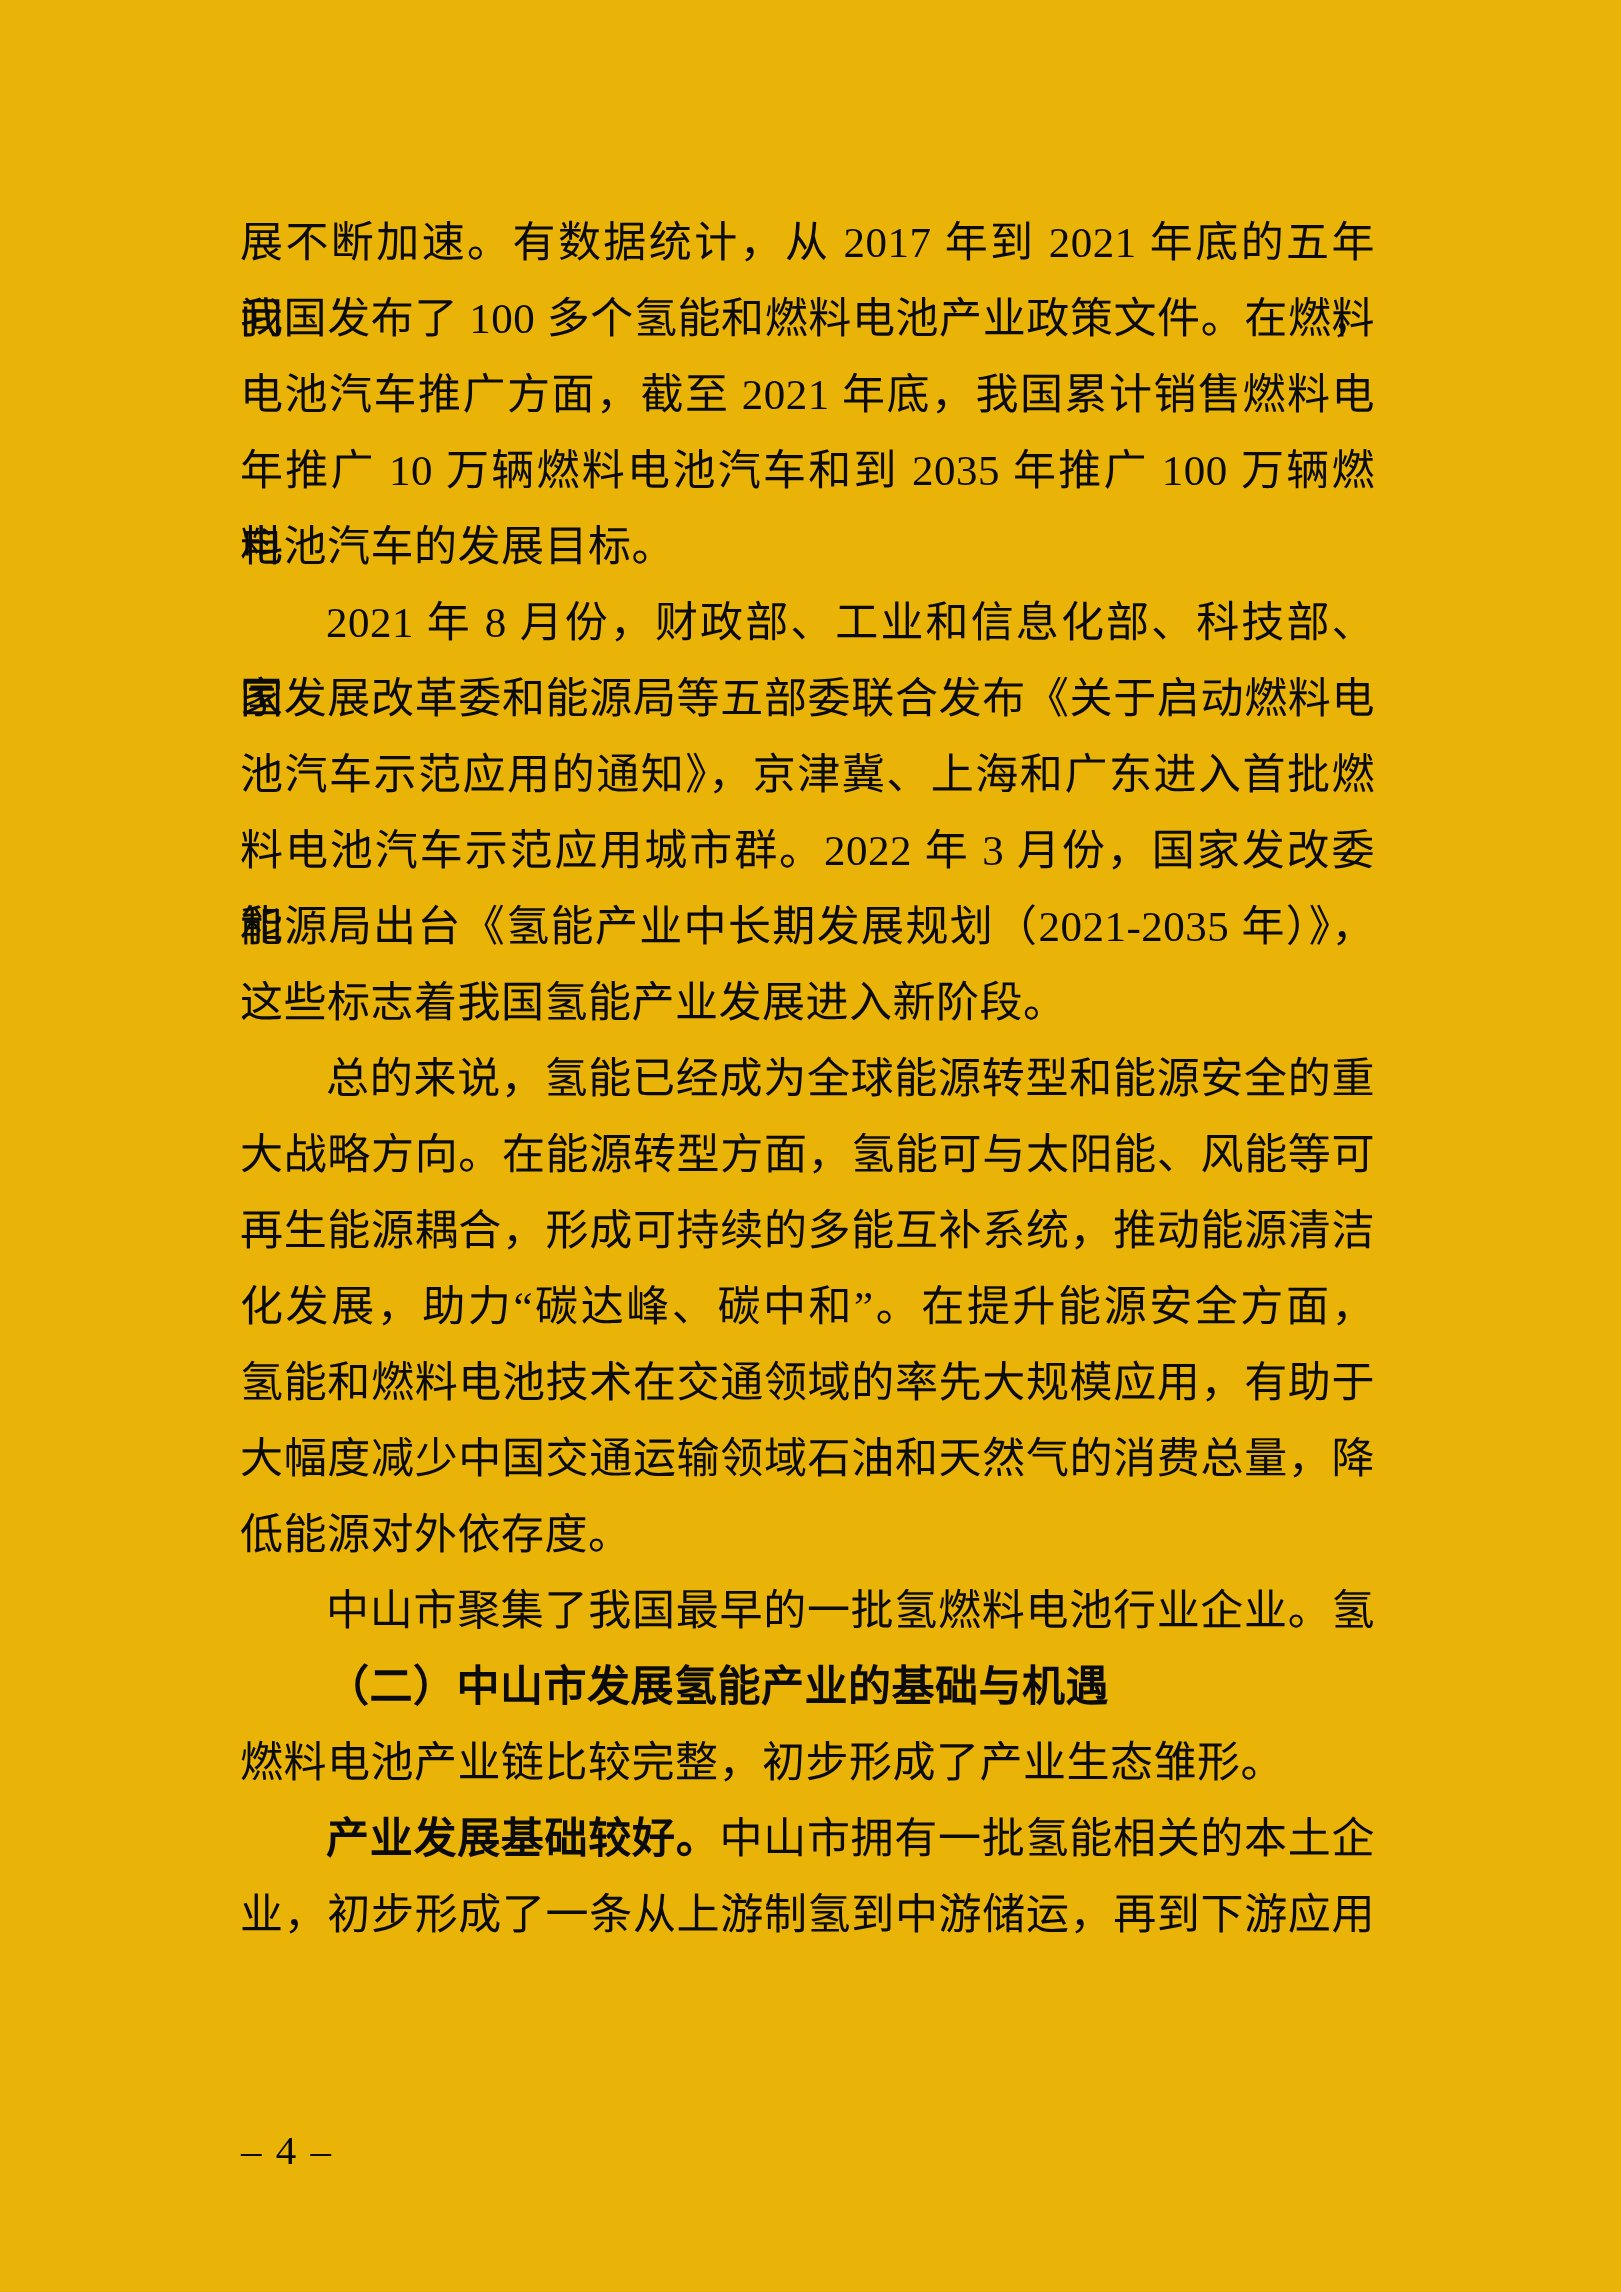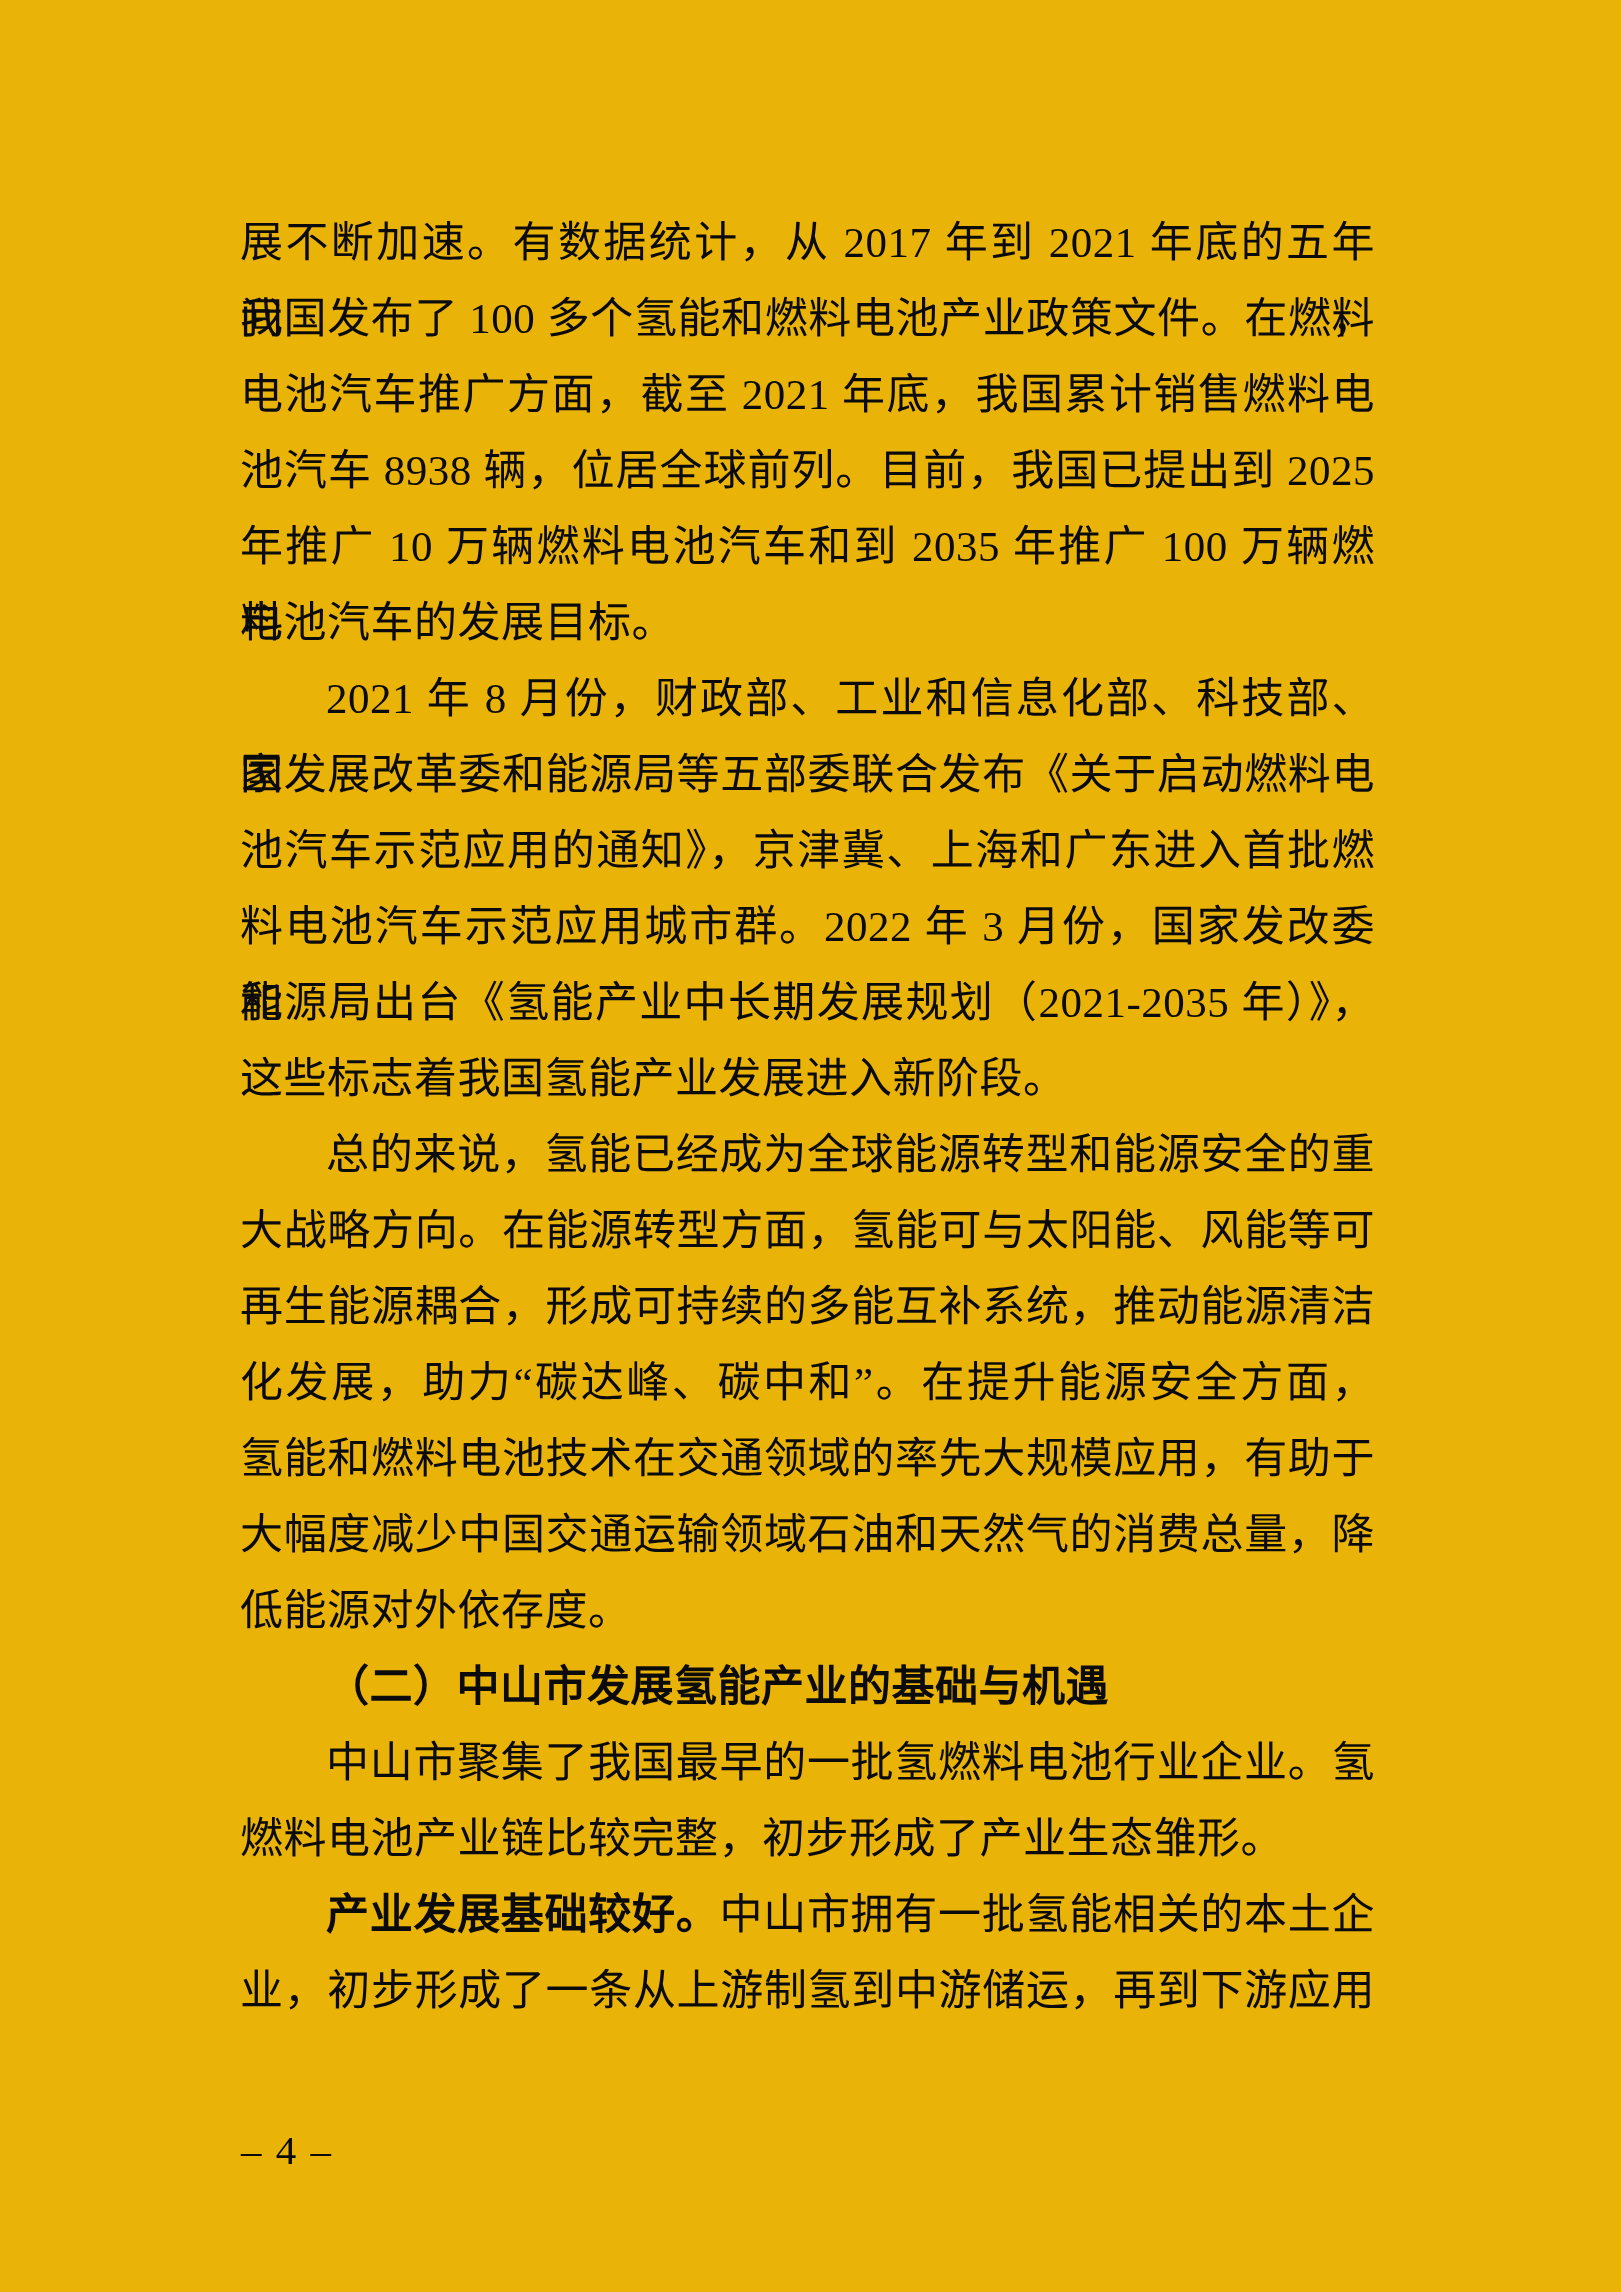--- a/index.html
+++ b/index.html
@@ -62,38 +62,37 @@
   }
 </style>
 </head>
 <body>
 
 <div class="page">
   <div class="textblock">
     <div class="line full">展不断加速。有数据统计，从 2017 年到 2021 年底的五年间，</div>
     <div class="line full">我国发布了 100 多个氢能和燃料电池产业政策文件。在燃料</div>
     <div class="line full">电池汽车推广方面，截至 2021 年底，我国累计销售燃料电</div>
-    <div class="line full">池汽车 8938 辆，位居全球前列。目前，我国已提出到 2025</div>
     <div class="line full">年推广 10 万辆燃料电池汽车和到 2035 年推广 100 万辆燃料</div>
     <div class="line end">电池汽车的发展目标。</div>
     <div class="line full indent">2021 年 8 月份，财政部、工业和信息化部、科技部、国</div>
     <div class="line full">家发展改革委和能源局等五部委联合发布《关于启动燃料电</div>
     <div class="line full">池汽车示范应用的通知》，京津冀、上海和广东进入首批燃</div>
     <div class="line full">料电池汽车示范应用城市群。2022 年 3 月份，国家发改委和</div>
     <div class="line full">能源局出台《氢能产业中长期发展规划（2021-2035 年）》，</div>
     <div class="line end">这些标志着我国氢能产业发展进入新阶段。</div>
     <div class="line full indent">总的来说，氢能已经成为全球能源转型和能源安全的重</div>
     <div class="line full">大战略方向。在能源转型方面，氢能可与太阳能、风能等可</div>
     <div class="line full">再生能源耦合，形成可持续的多能互补系统，推动能源清洁</div>
     <div class="line full">化发展，助力“碳达峰、碳中和”。在提升能源安全方面，</div>
     <div class="line full">氢能和燃料电池技术在交通领域的率先大规模应用，有助于</div>
     <div class="line full">大幅度减少中国交通运输领域石油和天然气的消费总量，降</div>
     <div class="line end">低能源对外依存度。</div>
+    <div class="line full indent">中山市聚集了我国最早的一批氢燃料电池行业企业。氢</div>
     <div class="line heading indent end">（二）中山市发展氢能产业的基础与机遇</div>
-    <div class="line full indent">中山市聚集了我国最早的一批氢燃料电池行业企业。氢</div>
     <div class="line end">燃料电池产业链比较完整，初步形成了产业生态雏形。</div>
     <div class="line full indent"><span class="lead-bold">产业发展基础较好。</span><span>中山市拥有一批氢能相关的本土企</span></div>
     <div class="line full">业，初步形成了一条从上游制氢到中游储运，再到下游应用</div>
   </div>
 
   <div class="footer">– 4 –</div>
 </div>
 
 
 </body></html>

